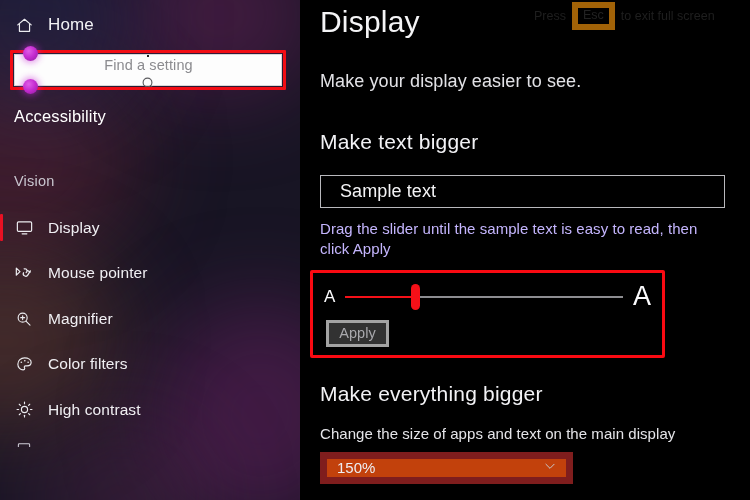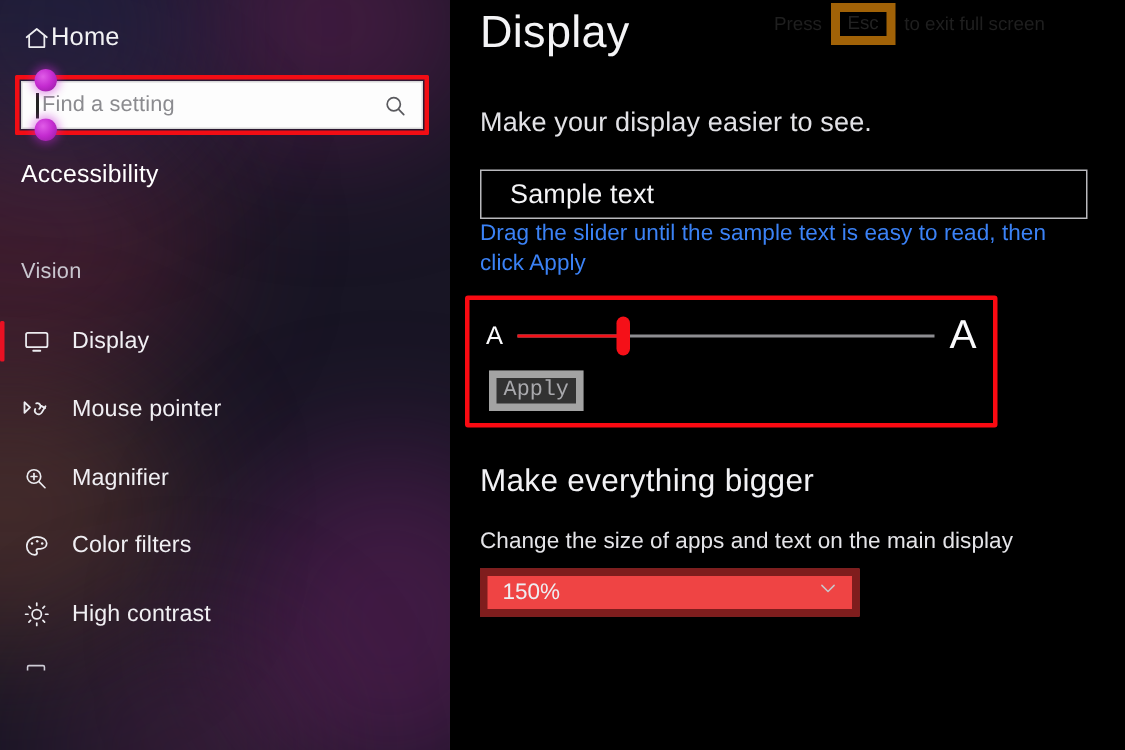--- a/index.html
+++ b/index.html
@@ -19,21 +19,21 @@
     flex:0 0 300px;
     background:#181524;
   }
   .bg-layer { position:absolute; inset:0; pointer-events:none; }
   .glow { position:absolute; border-radius:50%; filter:blur(44px); }
 
   .sb-content { position:relative; z-index:3; height:100%; }
 
   
   .home-row {
-    display:flex; align-items:center; 
+    display:flex; align-items:center; gap:14px;
     height:32px; padding-left:14px;
     margin-top:9px;
   }
   .home-row .label {
     color:#f2f2f4; font-size:17px; letter-spacing:.1px;
   }
   .ico { width:20px; height:20px; flex:0 0 20px;
          display:flex; align-items:center; justify-content:center; }
   .ico svg { display:block; }
 
@@ -47,20 +47,21 @@
     position:absolute; left:-4px; top:-4px; right:-4px; bottom:-4px;
     border:3px solid #f20d14; border-radius:1px;
     z-index:5; pointer-events:none;
   }
   .search-box {
     position:relative; z-index:4;
     height:32px; background:#fdfdfd;
     display:flex; align-items:center;
     padding:0 8px 0 9px;
     border:1px solid #d8d8d8;
+    flex-direction:column;
   }
   .caret {
     width:2px; height:17px; background:#222; flex:0 0 2px; margin-right:2px;
   }
   .search-ph {
     flex:1; color:#8b8b8f; font-size:14.5px; letter-spacing:.1px;
   }
   .mag-ico { color:#5a5a5e; }
   
   .handle {
@@ -96,21 +97,21 @@
   }
   .nav-item .ico { color:#ececf0; }
   .nav-item.cut { overflow:hidden; }
 
   
   #main {
     position:relative; width:450px; height:500px; flex:0 0 450px;
     background:#000; overflow:hidden;
   }
   .esc-banner {
-    position:absolute; top:2px; left:216px;
+    position:absolute; top:2px; left:234px;
     display:flex; align-items:center; gap:6px;
     color:#1f1f1f; font-size:12.5px; z-index:6;
     white-space:nowrap;
   }
   .esc-key {
     border:6px solid #a16207; padding:1px 5px 2px; line-height:1;
     font-size:12.5px; color:#222;
   }
 
   .main-pad { padding:0 0 0 20px; }
@@ -129,22 +130,22 @@
   .sample-box {
     margin-top:21px; width:405px; height:33px;
     border:1px solid #b9b9bd; background:#000;
     display:flex; align-items:center; padding-left:7px;
   }
   .sample-box .txt {
     color:#f4f4f6; font-size:18px; letter-spacing:.1px;margin-left:12px;
   }
 
   .hint {
-    width:408px;
-    color:#3b82f6; font-size:15px; line-height:1.38; letter-spacing:.05px;
+    margin-top:11px; width:408px;
+    color:#c4b5fd; font-size:15px; line-height:1.38; letter-spacing:.05px;
   }
 
   
   .slider-region {
     position:relative;
     margin-top:10px; margin-left:-10px;
     width:355px; height:88px;
   }
   .slider-hl {
     position:absolute; inset:0;
@@ -167,36 +168,36 @@
   .track-fill {
     position:absolute; left:0; height:2.5px; background:#f51018; width:25%;
   }
   .thumb {
     position:absolute; left:25%; margin-left:-4px;
     width:9px; height:26px; border-radius:5px; background:#f51018;
   }
   .apply-btn {
     position:absolute; left:16px; top:50px;
     width:63px; height:27px;
-    background:#323232; border:5px solid #a3a3a3;
+    background:#323232; border:3px solid #a3a3a3;
     color:#a9a9ad; font-size:14.5px;
     display:flex; align-items:center; justify-content:center;
-    font-family:Liberation Mono, monospace;
+    font-family:Liberation Sans, sans-serif;
   }
 
   .h2b {
     color:#f2f2f5; font-size:21px; font-weight:400;
     letter-spacing:.2px; margin-top:24px;
   }
   .desc2 {
     color:#e4e4e8; font-size:15px; margin-top:19px; letter-spacing:.05px;
   }
   .dropdown {
     margin-top:10px; width:253px; height:32px;
-    border:5px solid #7f1d1d; background:#ef4444;
+    border:7px solid #7f1d1d; background:#c2410c;
     display:flex; align-items:center; justify-content:space-between;
     padding:0 9px 0 10px;
   }
   .dropdown .val { color:#eeeef2; font-size:15px; }
   .dropdown .chev { color:#c8c8cc; }
 </style>
 </head>
 <body>
 
 <div id="app">
@@ -326,20 +327,21 @@
     <div class="esc-banner">
       <span>Press</span>
       <span class="esc-key">Esc</span>
       <span>to exit full screen</span>
     </div>
 
     <div class="main-pad">
       <h1 class="h1">Display</h1>
       <div class="subtitle">Make your display easier to see.</div>
 
+      <h2 class="h2">Make text bigger</h2>
 
       <div class="sample-box">
         <span class="txt">Sample text</span>
       </div>
 
       <div class="hint">Drag the slider until the sample text is easy to read, then click Apply</div>
 
       <div class="slider-region">
         <div class="slider-hl"></div>
 

